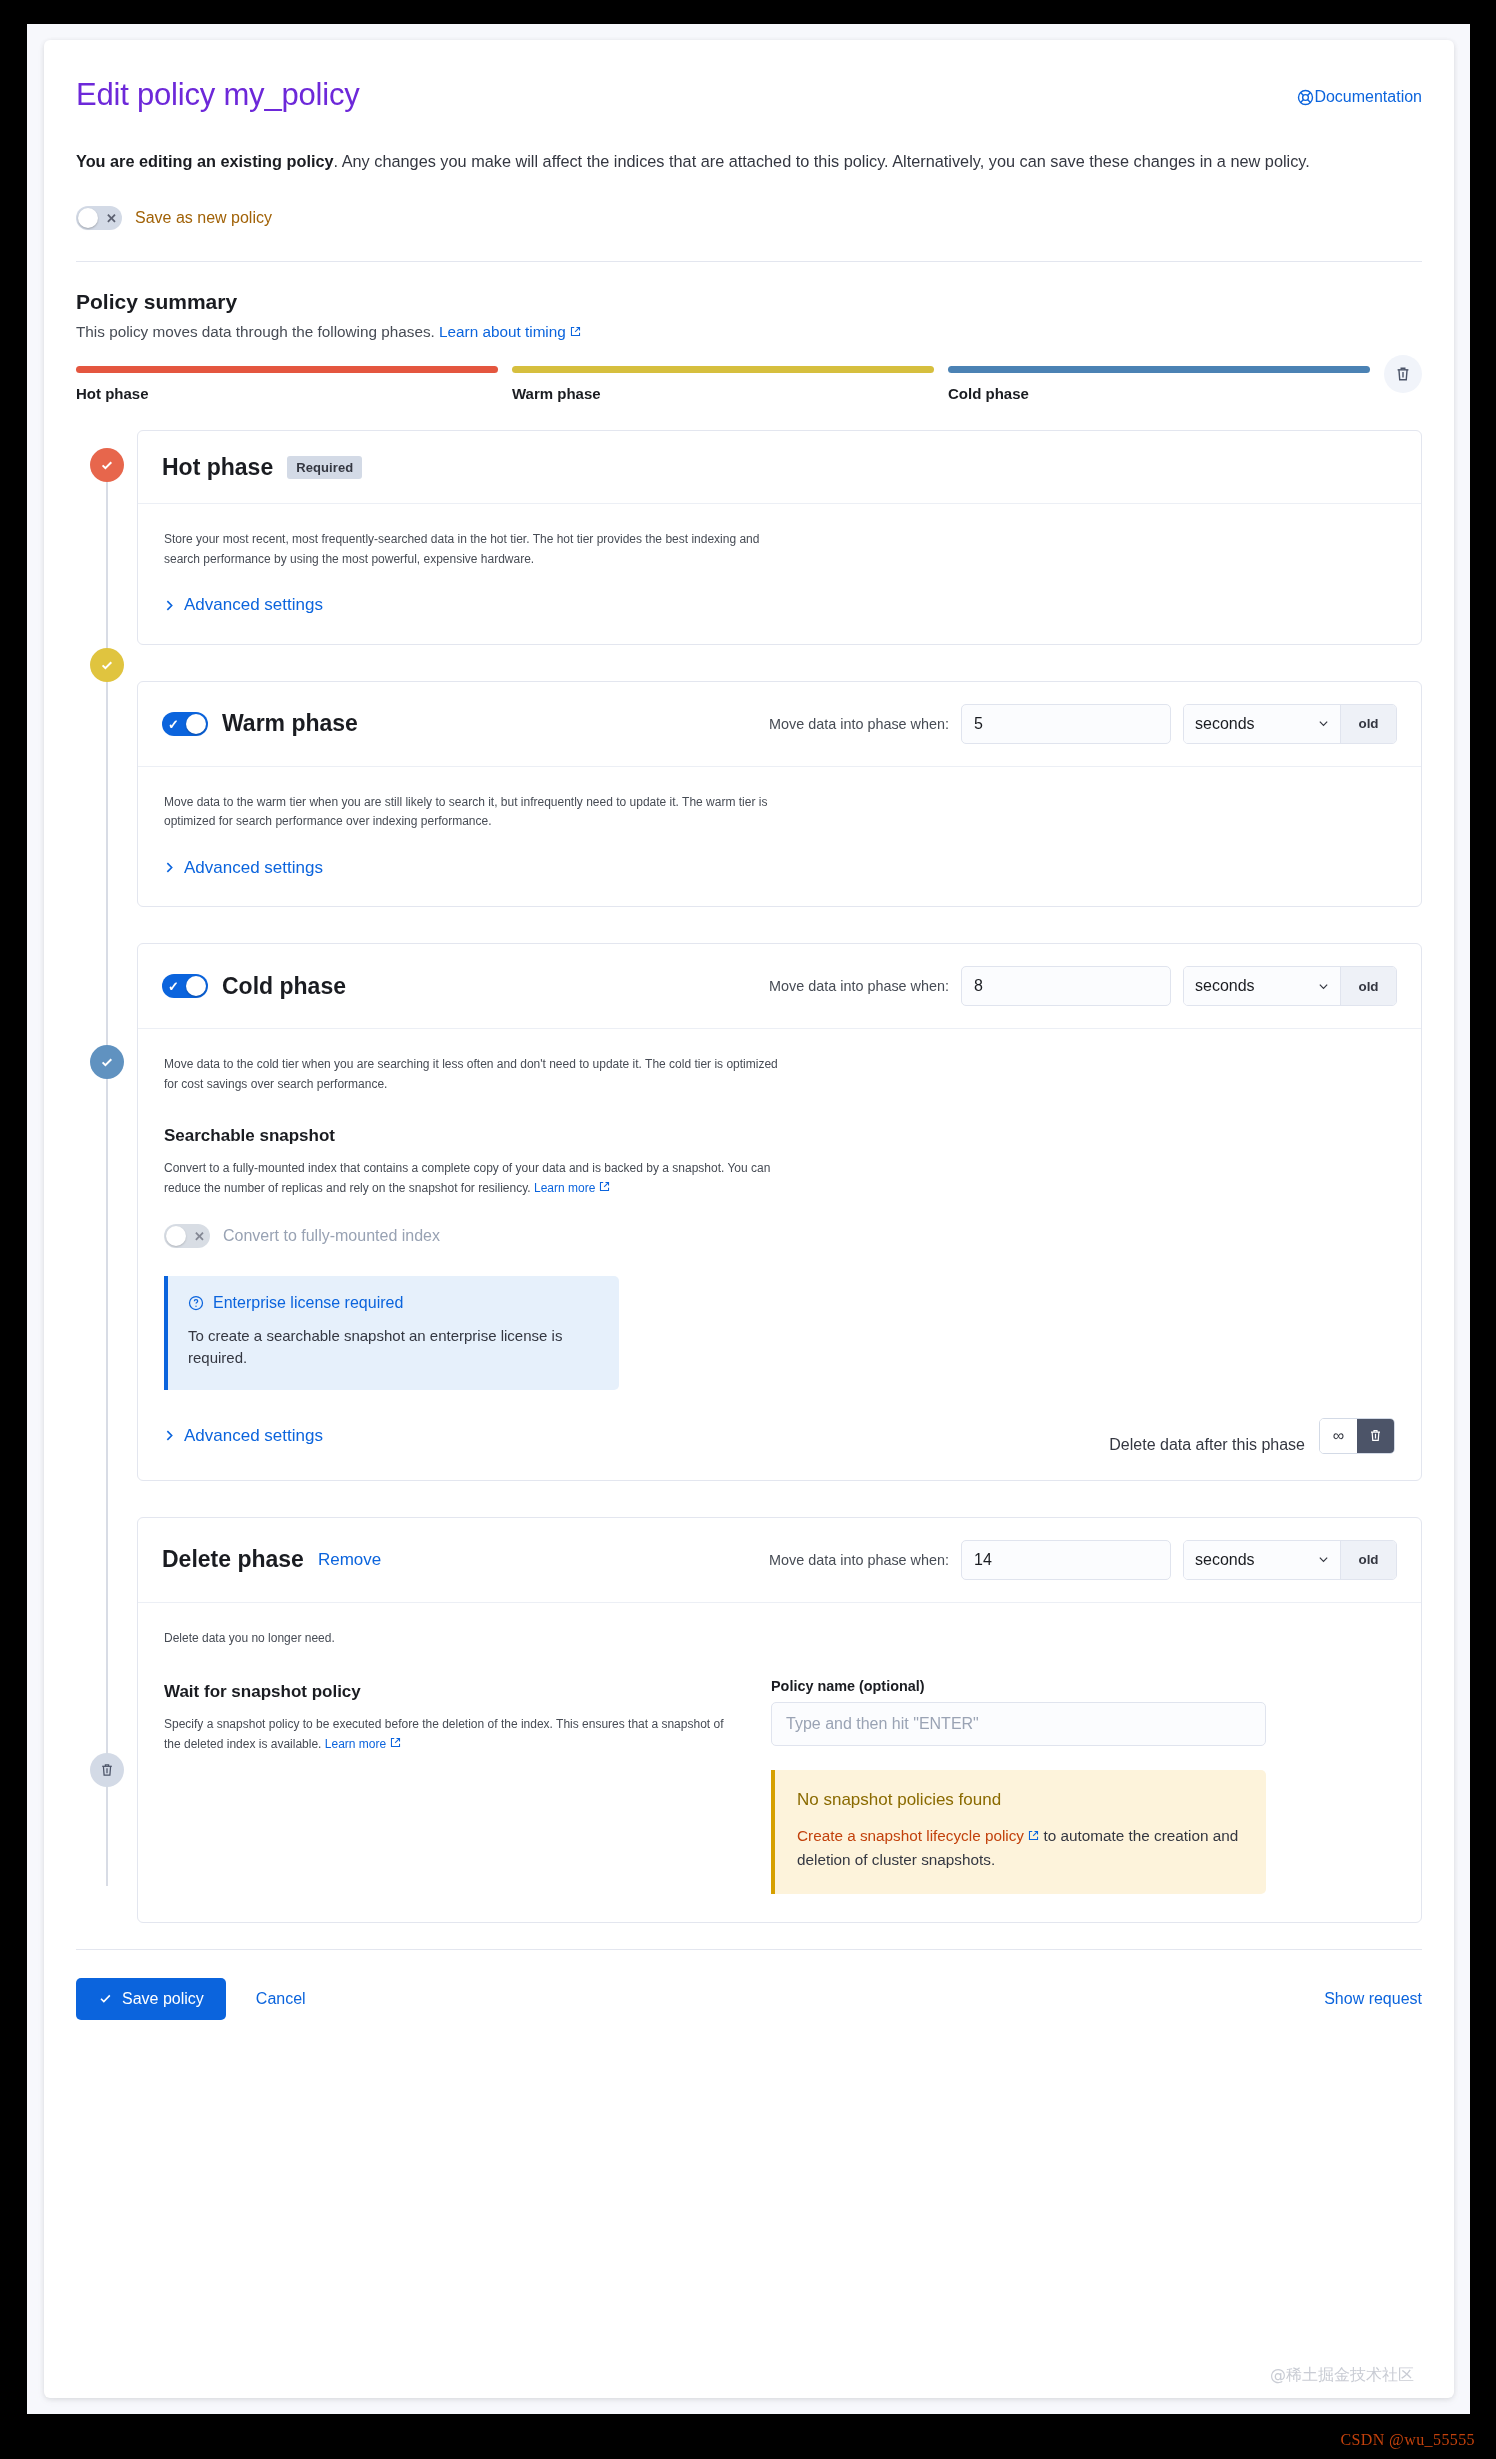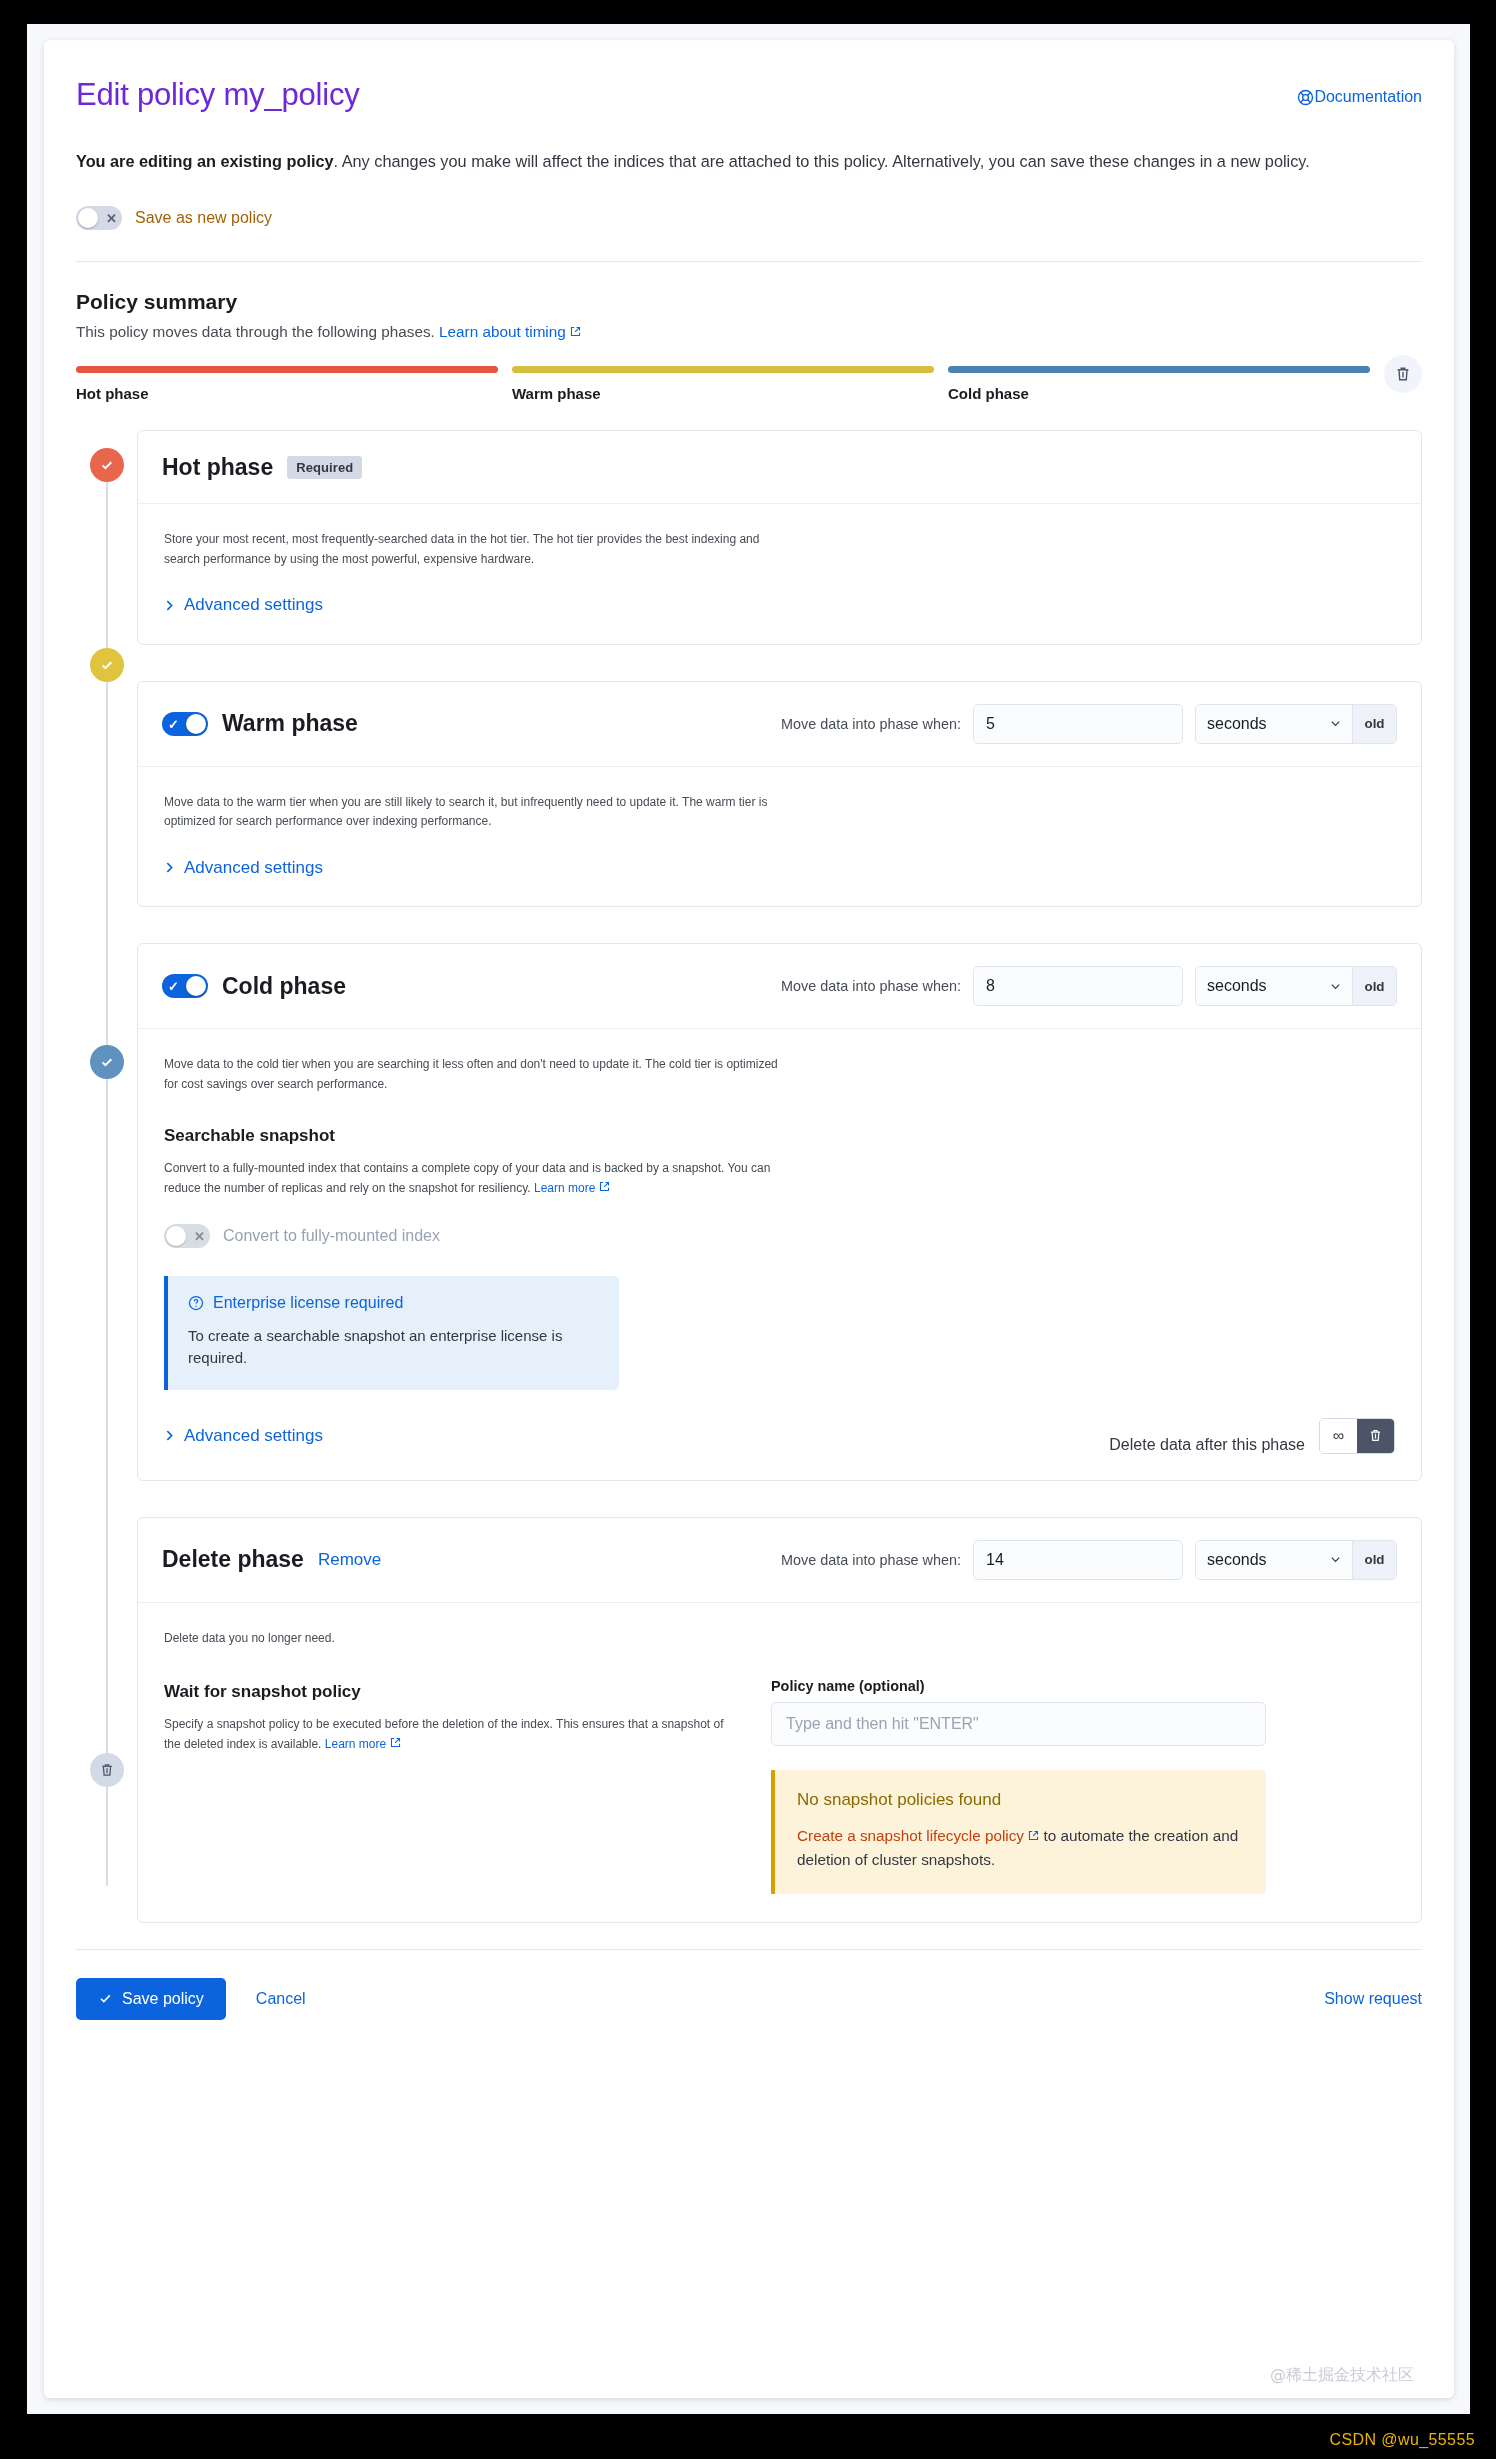--- a/index.html
+++ b/index.html
@@ -242,21 +242,21 @@
     width: 156px;
     background: #fbfcfe;
     display: flex;
     align-items: center;
     justify-content: space-between;
     padding: 0 11px;
     font-size: 16px;
     color: #1a1c21;
   }
   .unit-suffix {
-    width: 44px;
+    width: 56px;
     background: #eef1f7;
     border-left: 1px solid #e0e4ee;
     display: flex; align-items: center; justify-content: center;
     font-size: 13.4px;
     font-weight: 700;
     color: #343741;
   }
 
   .card-body { padding: 26px 26px 28px 26px; }
   .desc {
@@ -417,22 +417,22 @@
     position: absolute;
     right: 40px; bottom: 12px;
     font-size: 16px;
     color: #c9ccd4;
     font-family: "DejaVu Sans", sans-serif;
   }
   .wm-outer {
     position: absolute;
     right: 22px; bottom: 10px;
     font-size: 16px;
-    color: #eab308;
-    font-family: Liberation Sans, sans-serif;
+    color: #c2410c;
+    font-family: Liberation Serif, serif;
     letter-spacing: 0.4px;
     margin-top: 39px;
   }
   svg { display:block; }
 </style>
 </head>
 <body>
 
 <div class="screen">
   <div class="browser-bg"></div>

